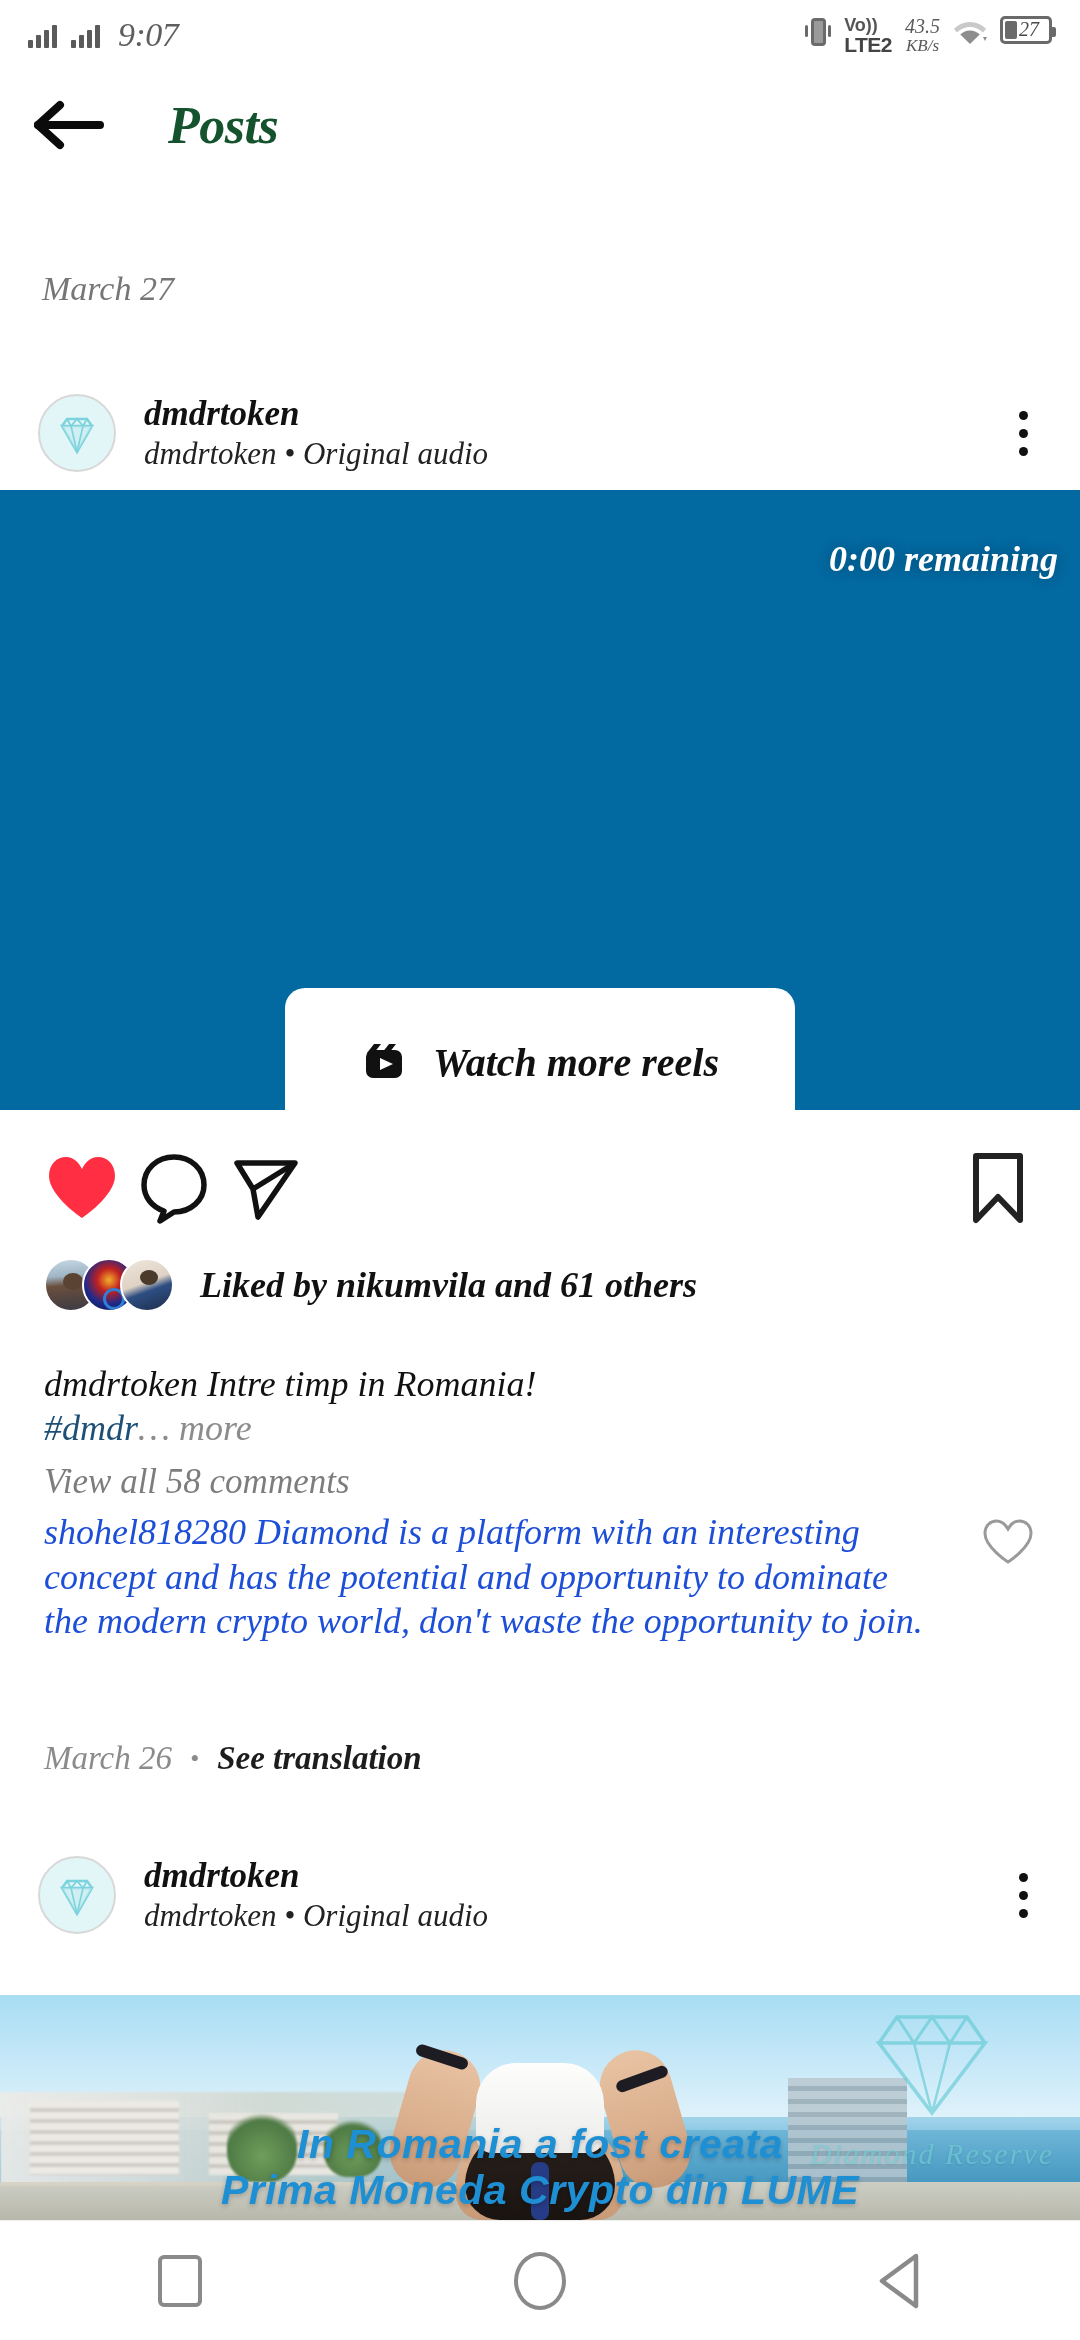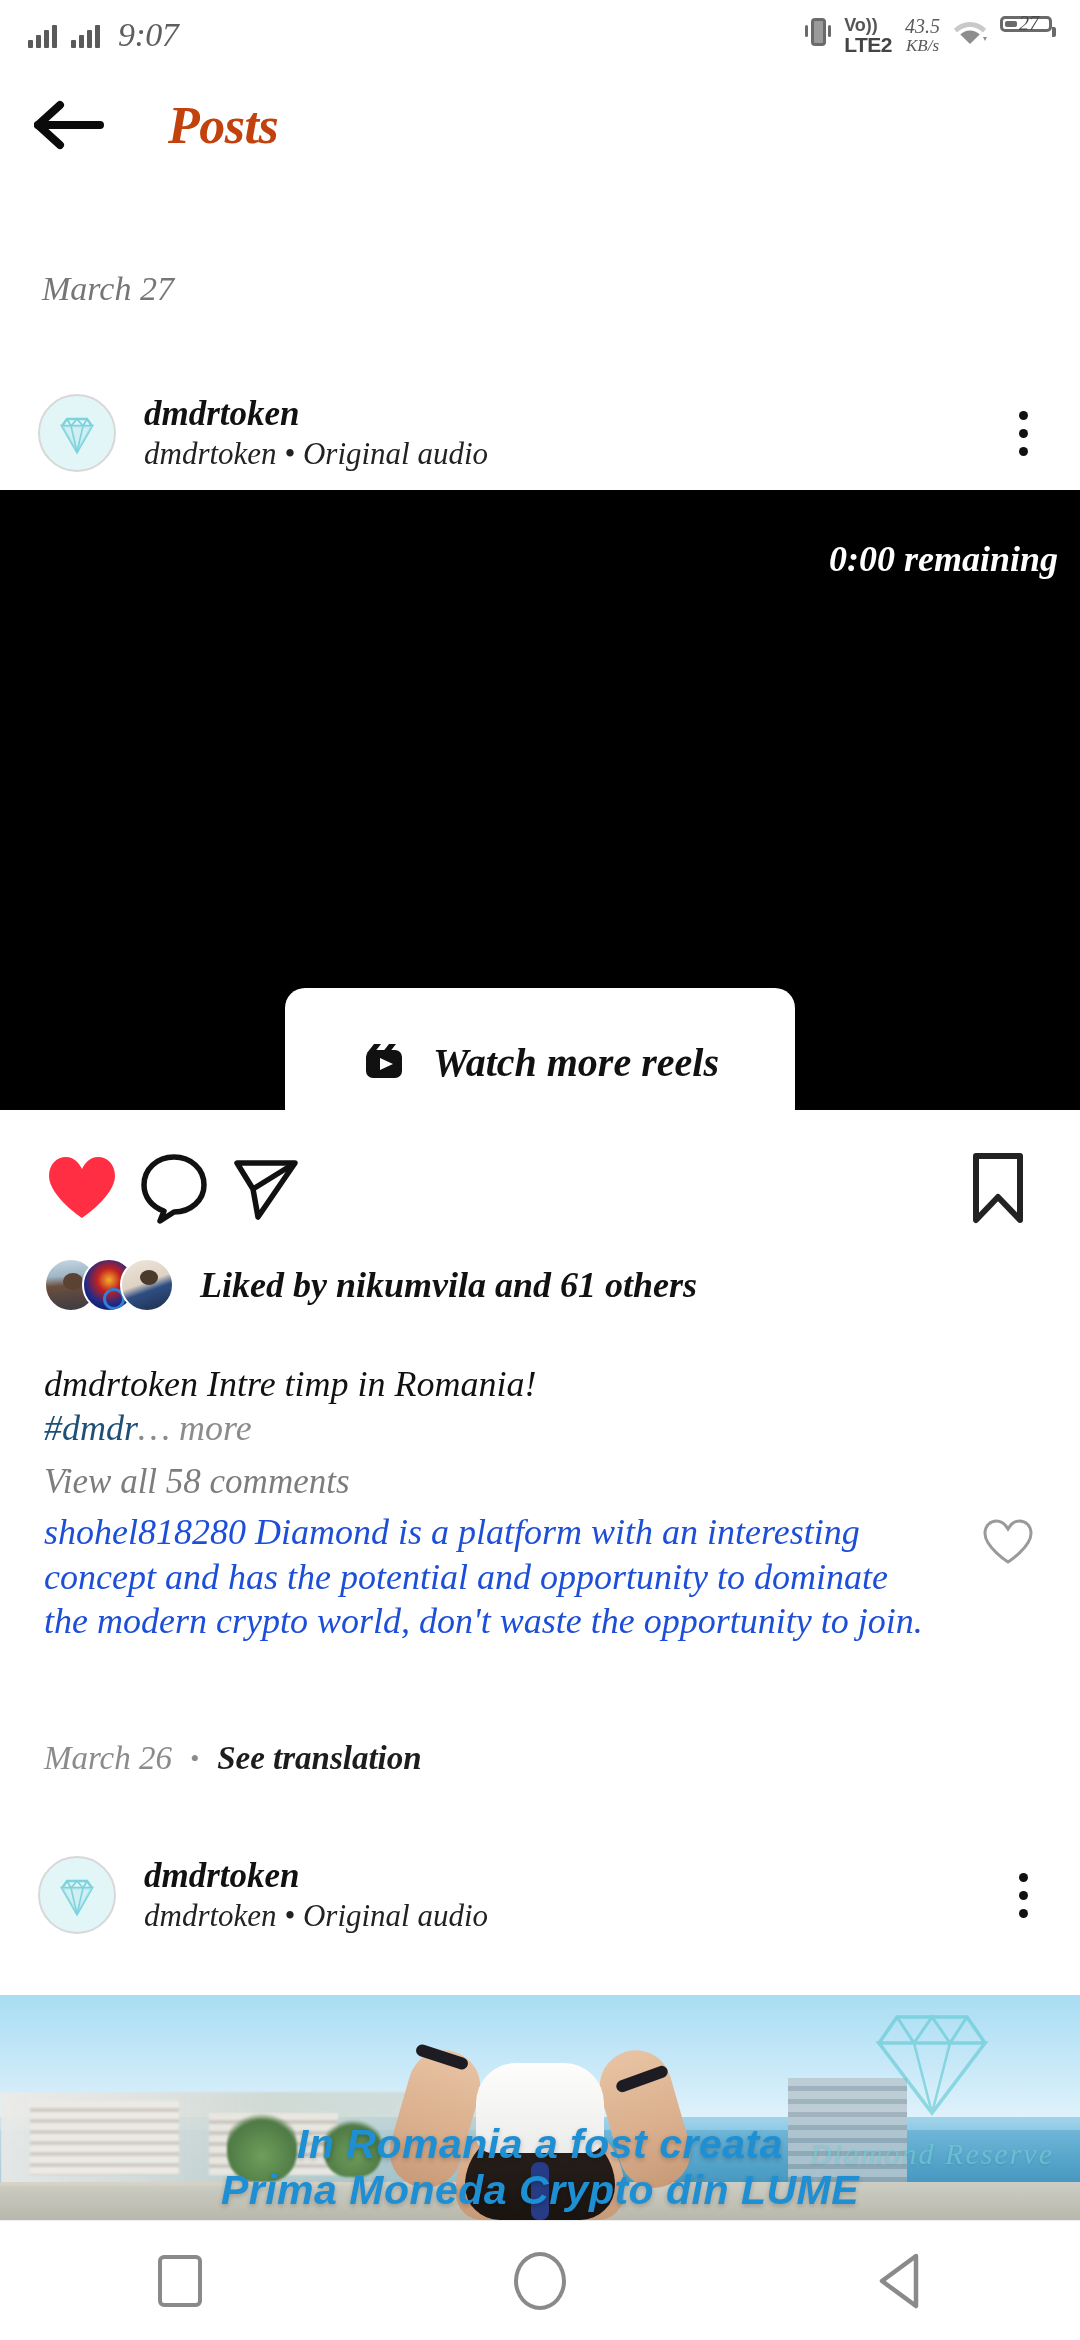--- a/index.html
+++ b/index.html
@@ -38,42 +38,42 @@
   .vib:after { right:0; }
   .volte { display:flex; flex-direction:column; align-items:flex-start; line-height:1; font-family:"Liberation Sans", sans-serif; }
   .volte .v1 { font-size:18px; font-weight:700; color:#555; }
   .volte .v2 { font-size:21px; font-weight:700; color:#444; letter-spacing:-0.5px; }
   .netspeed { display:flex; flex-direction:column; align-items:center; line-height:1.05; font-style:italic; }
   .netspeed .n1 { font-size:20px; color:#5a5a5a; }
   .netspeed .n2 { font-size:17px; color:#5a5a5a; }
   .wifi { position:relative; width:34px; height:30px; }
   .wifi svg { position:absolute; top:0; left:0; }
   .batt {
-    position:relative; width:52px; height:16px; border:3px solid #6a6a6a; border-radius:5px;
+    position:relative; width:52px; height:28px; border:3px solid #6a6a6a; border-radius:5px;
     display:flex; align-items:center; padding:2px;
   }
   .batt:after {
     content:""; position:absolute; right:-7px; top:8px; width:4px; height:10px;
     background:#6a6a6a; border-radius:0 2px 2px 0;
   }
   .batt .lvl { width:12px; height:100%; background:#6a6a6a; border-radius:2px; }
   .batt .num {
     position:absolute; left:0; top:0; width:100%; height:100%;
     display:flex; align-items:center; justify-content:center;
     font-size:20px; color:#4a4a4a; font-style:italic; padding-left:6px;
   }
 
   
   .appbar {
     position:absolute; top:70px; left:0; width:1080px; height:110px;
     display:flex; align-items:center; padding:0 34px;
   }
   .back-arrow { width:72px; height:56px; cursor:pointer; }
   .page-title {
-    font-size:52px; font-weight:700; font-style:italic; color:#c2410c;
+    font-size:52px; font-weight:700; font-style:italic; color:#14532d;
     margin-left:62px; letter-spacing:-0.5px;
   }
 
   
   .date-label {
     position:absolute; top:270px; left:42px;
     font-size:34px; font-style:italic; color:#767676;
   }
 
   
@@ -89,21 +89,21 @@
   .ph-text { margin-left:28px; display:flex; flex-direction:column; justify-content:center; gap:2px; }
   .ph-name { font-size:35px; font-style:italic; font-weight:700; color:#111; line-height:1.15; }
   .ph-sub { font-size:31px; font-style:italic; color:#222; line-height:1.15; }
   .kebab {
     margin-left:auto; display:flex; flex-direction:column; gap:9px; padding:8px 14px; cursor:pointer;
   }
   .kebab i { display:block; width:9px; height:9px; border-radius:50%; background:#111; }
 
   
   .video {
-    position:absolute; left:0; width:1080px; background:#000000; overflow:hidden;
+    position:absolute; left:0; width:1080px; background:#0369a1; overflow:hidden;
   }
   .remaining {
     position:absolute; right:22px; top:48px;
     font-size:36px; font-style:italic; font-weight:700; color:#fff;
     text-shadow:0 0 14px rgba(0,0,0,0.30);
   }
   .reels-btn {
     position:absolute; left:50%; transform:translateX(-50%); top:248px;
     width:510px; height:148px; background:#fff; border-radius:20px;
     display:flex; align-items:center; justify-content:center; gap:26px; cursor:pointer;

